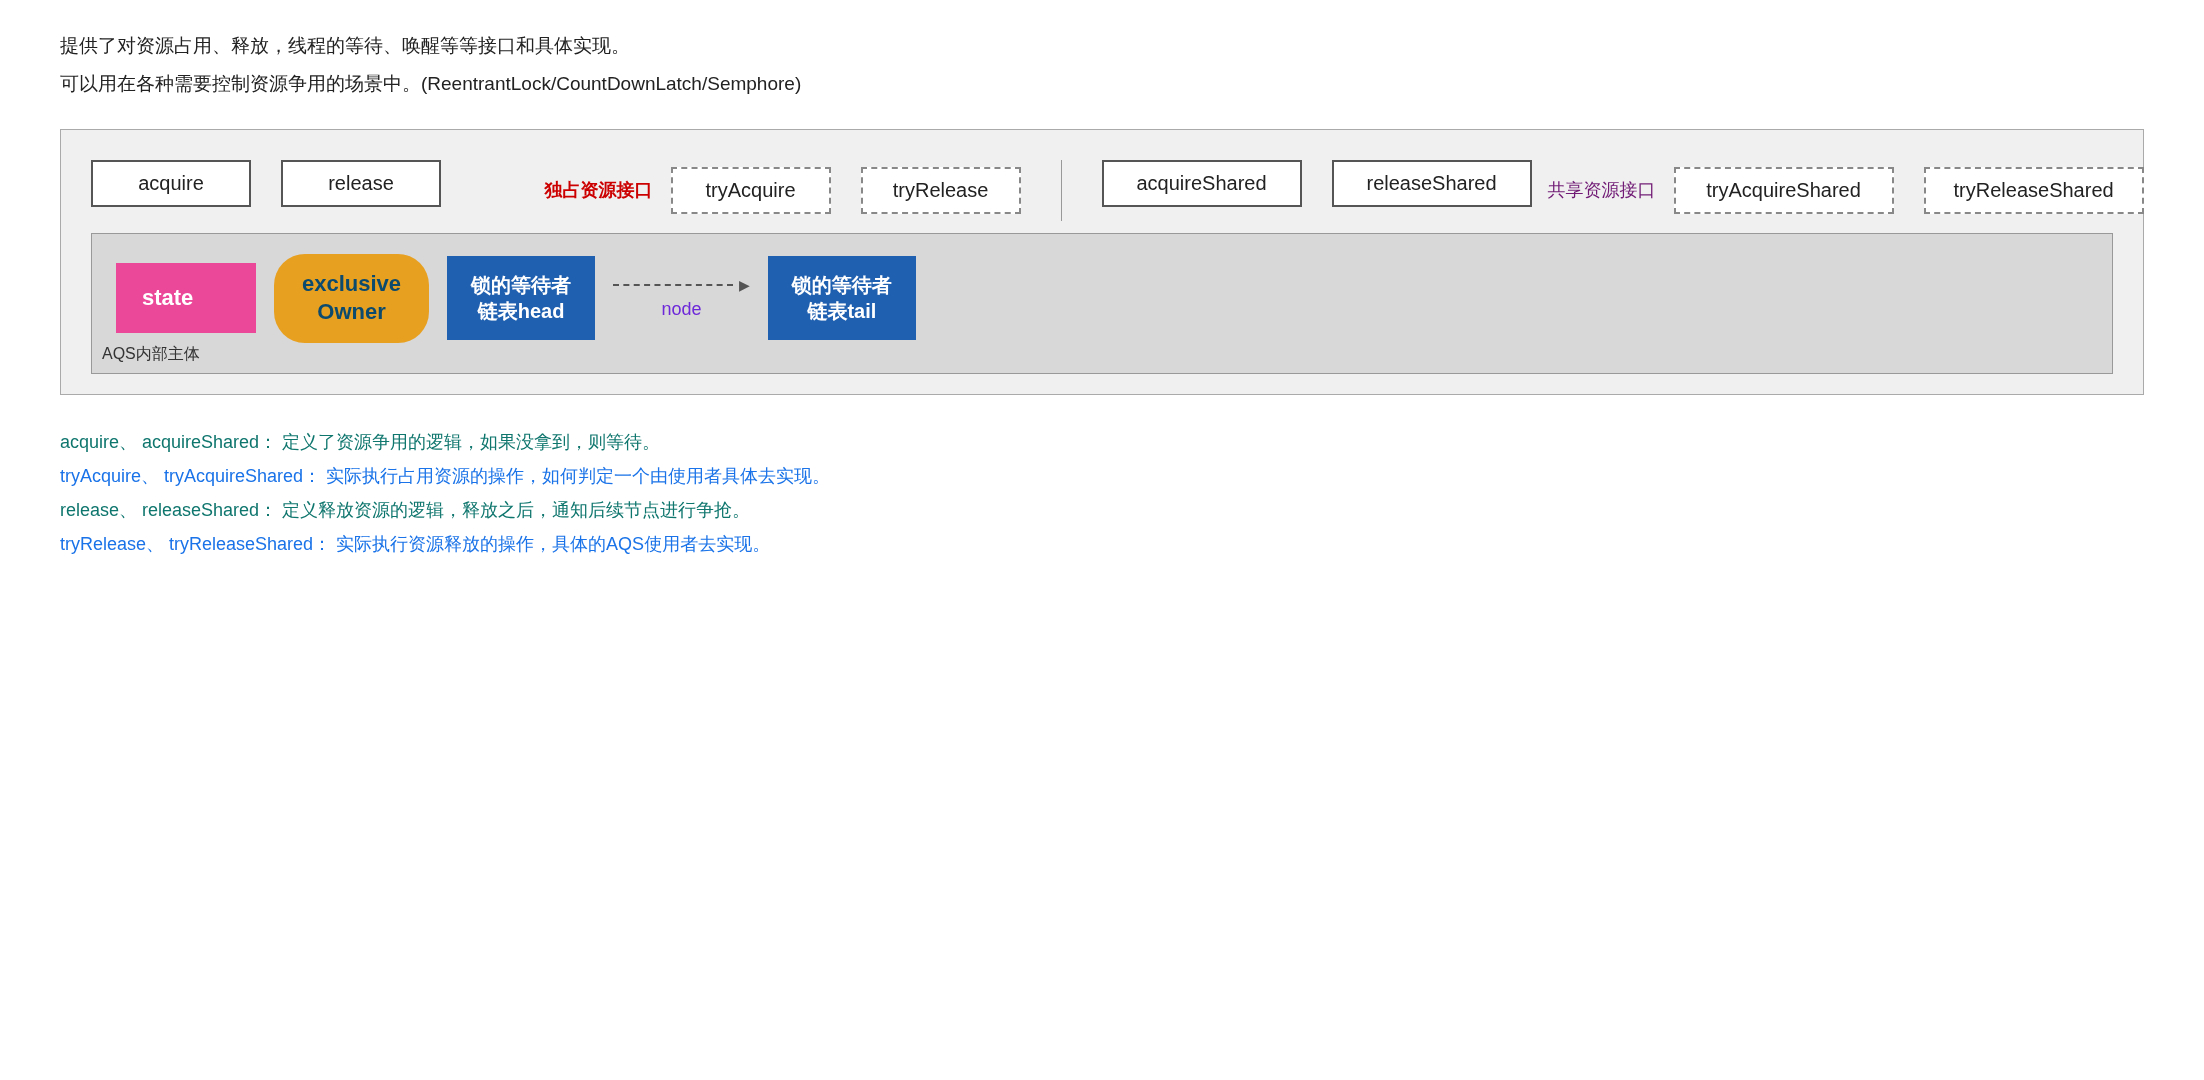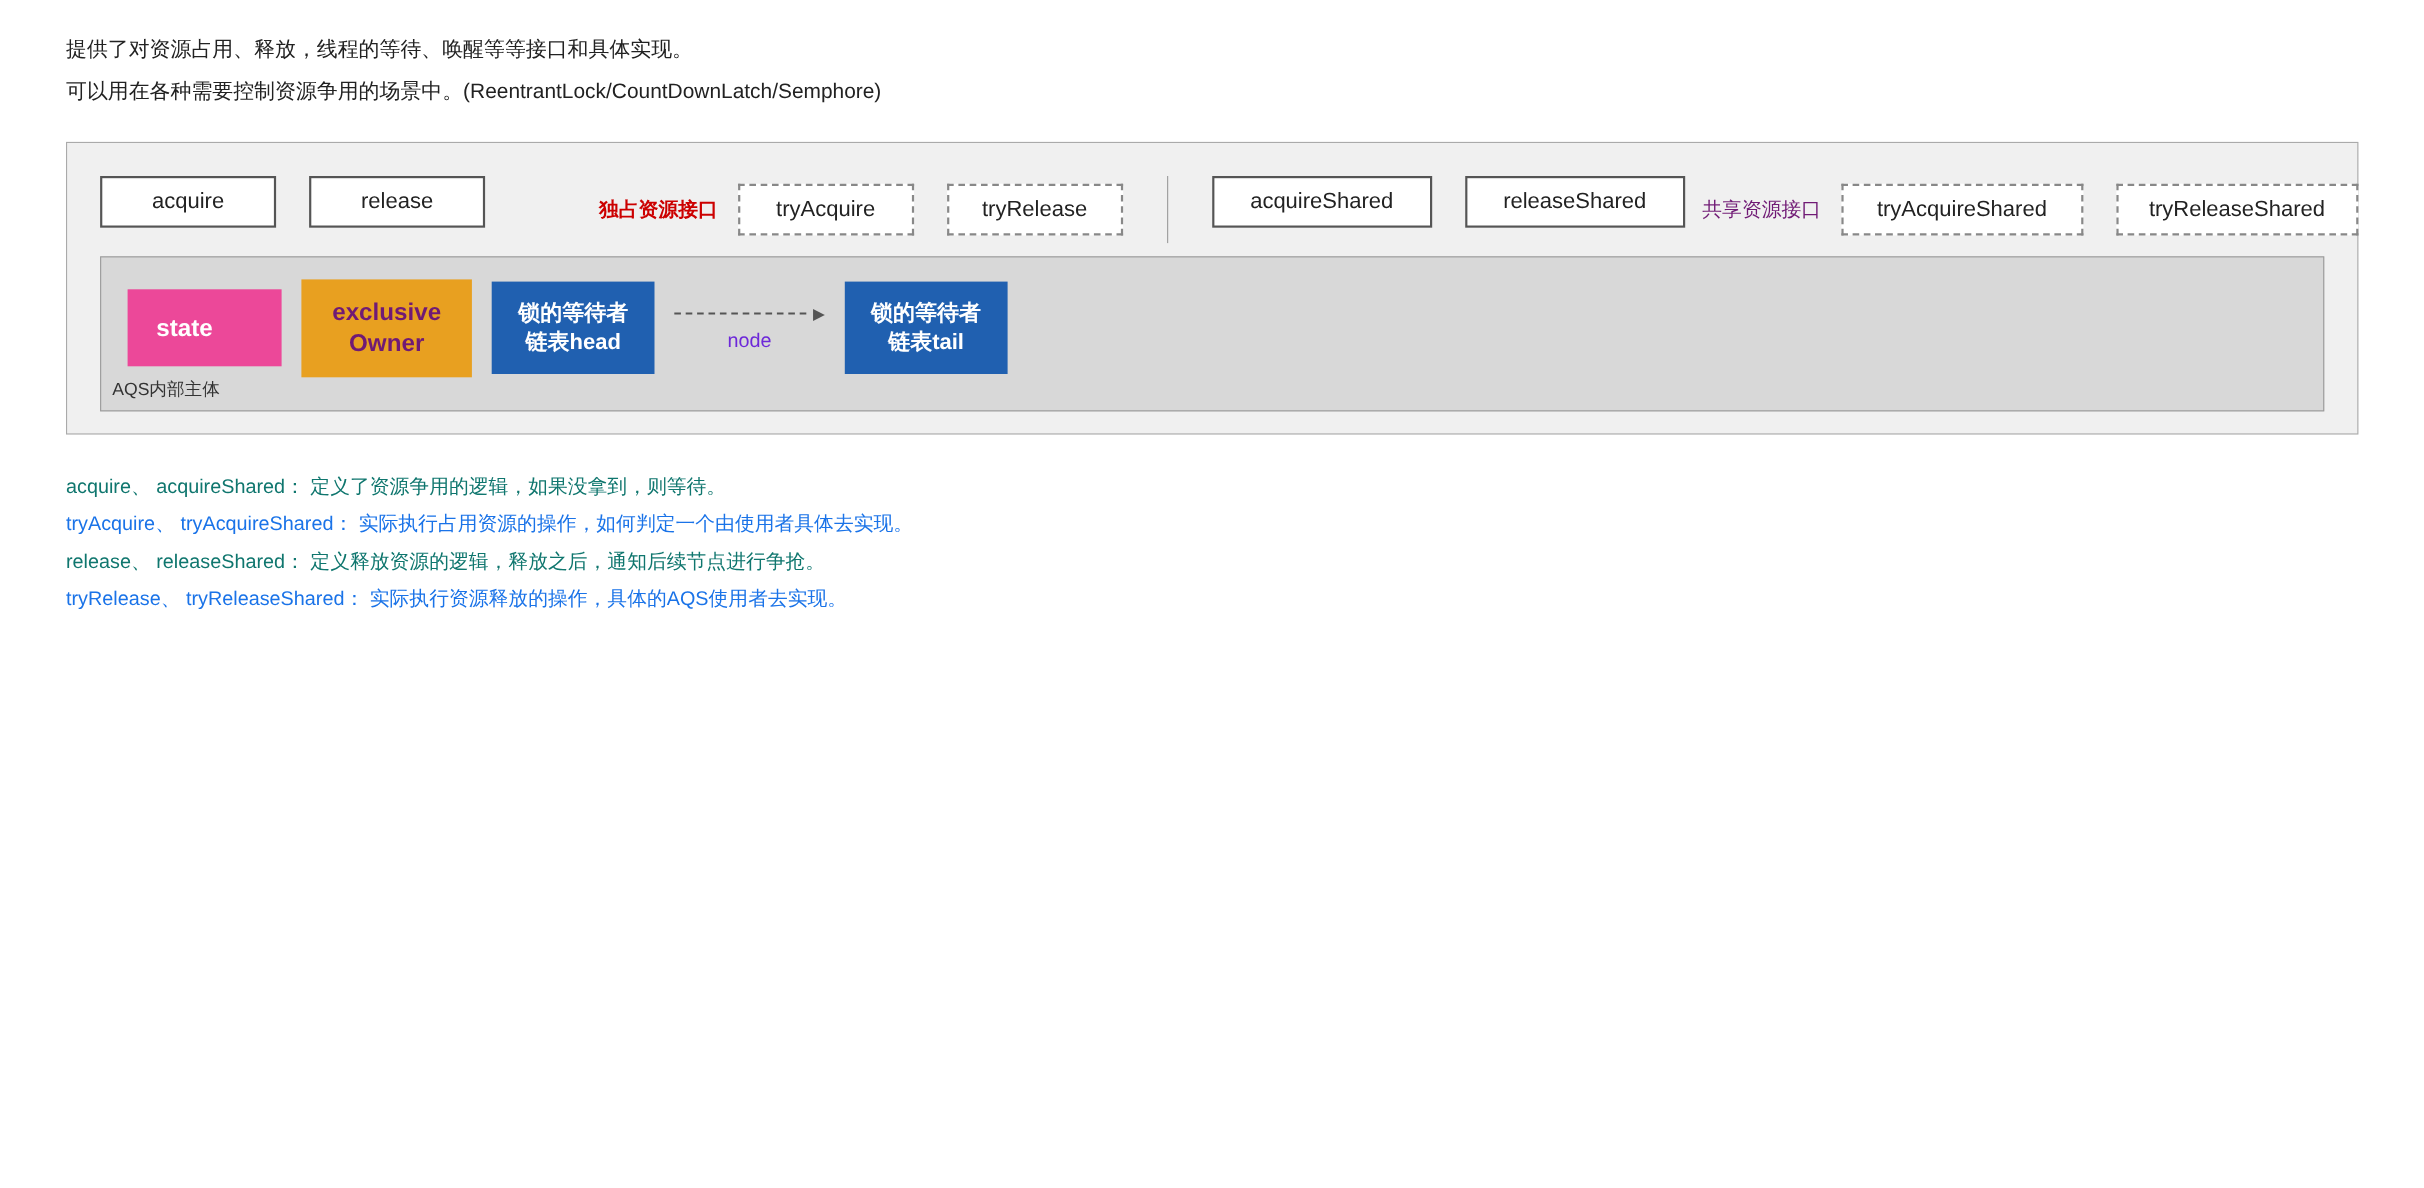--- a/index.html
+++ b/index.html
@@ -66,27 +66,28 @@
     .aqs-state {
       background: #ec4899;
       color: #fff;
       font-size: 22px;
       font-weight: bold;
       padding: 22px 26px;
       min-width: 140px;
     }
     .aqs-exclusive {
       background: #e8a020;
-      color: #701a75;
+      color: #0c4a6e;
       font-size: 22px;
       font-weight: bold;
       padding: 16px 28px;
       min-width: 140px;
       text-align: center;
       line-height: 1.3;
+      border-radius: 31px;
     }
     .aqs-head {
       background: #2060b0;
       color: #fff;
       font-size: 20px;
       font-weight: bold;
       padding: 16px 24px;
       min-width: 140px;
       text-align: center;
       line-height: 1.3;

